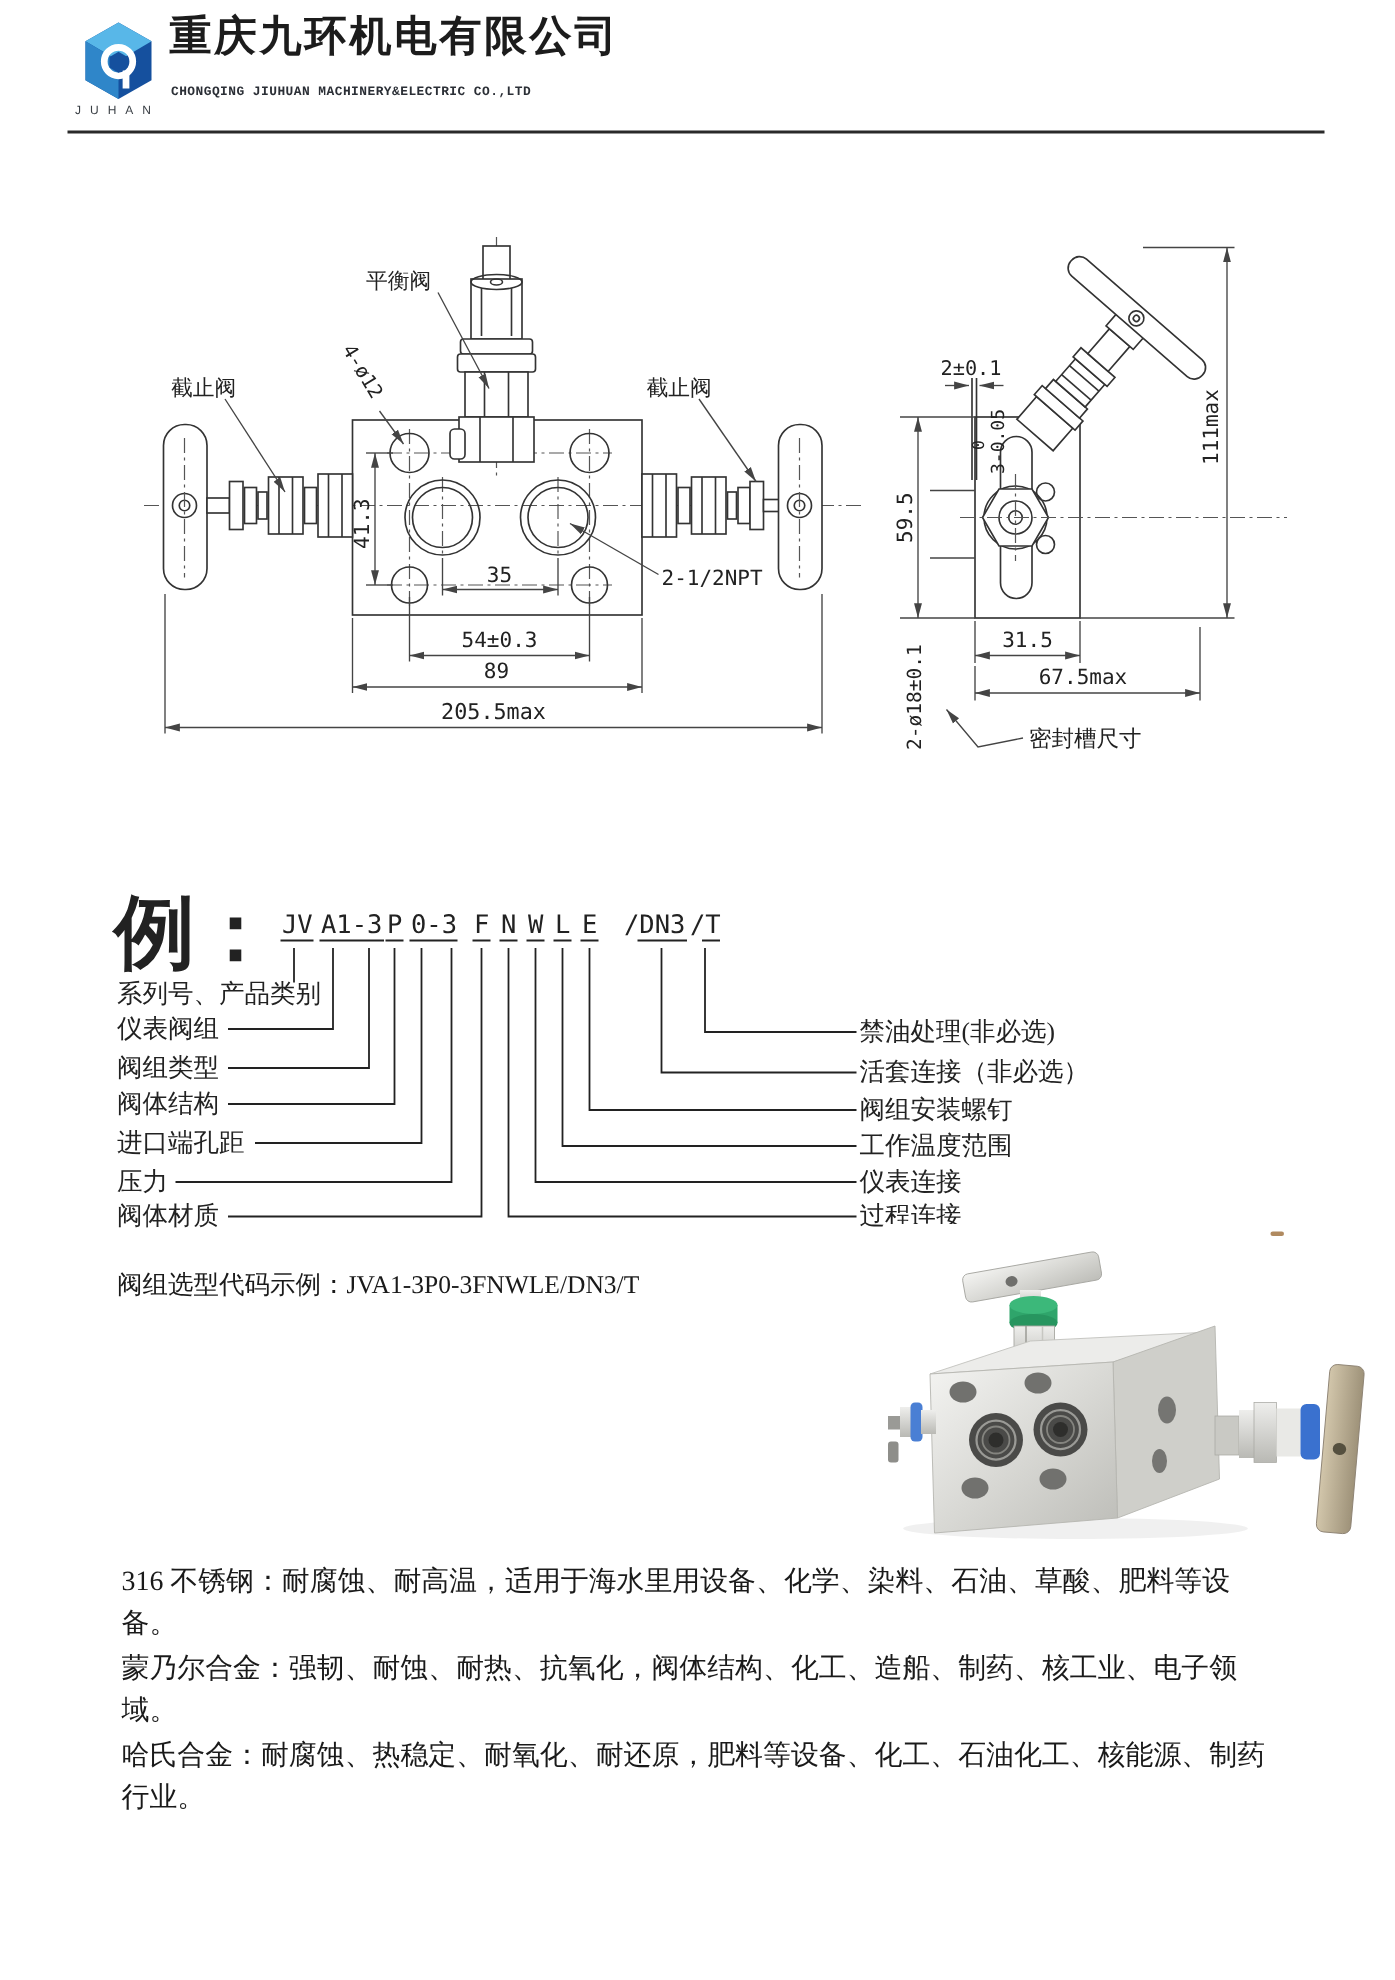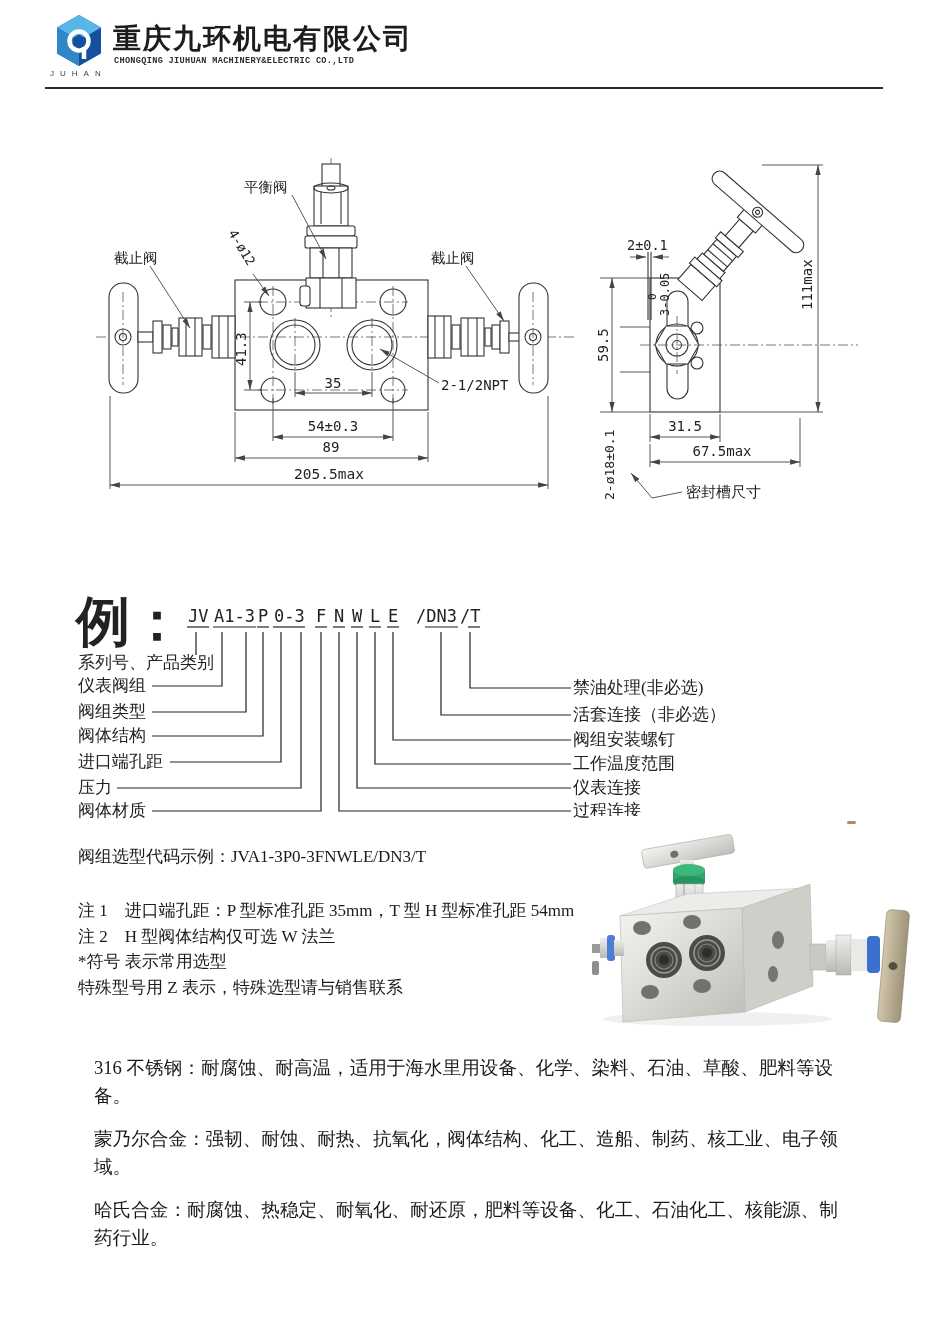--- a/index.html
+++ b/index.html
@@ -1,31 +1,31 @@
 <!DOCTYPE html>
 <html><head>
 <meta charset="utf-8">
 <style>
   html,body{margin:0;padding:0;background:#888;}
   .page{position:relative;width:930px;height:1320px;background:#ffffff;margin:0 auto;overflow:hidden;
         font-family:"Liberation Serif","DejaVu Serif",serif;color:#1a1a1a;}
   .abs{position:absolute;}
   
-  .company-zh{left:113px;top:20px;font-size:28px;font-weight:700;letter-spacing:2px;
+  .company-zh{left:113px;top:5px;font-size:28px;font-weight:700;letter-spacing:2px;
               font-family:"Liberation Sans","DejaVu Sans",sans-serif;color:#1c1c1c;}
   .company-en{left:114px;top:56px;font-size:8.6px;font-weight:700;letter-spacing:.3px;
               font-family:Liberation Mono, monospace;color:#2b2f36;}
   .logo-word{left:50px;top:69px;font-size:8px;letter-spacing:6px;color:#3a3f45;
              font-family:"Liberation Sans","DejaVu Sans",sans-serif;text-align:right;}
   .header-rule{left:45px;top:87px;width:838px;height:2px;background:#2a2a2a;}
   
   .code-line{left:78px;top:845px;font-size:17px;text-align:right;}
   .notes{left:78px;top:898px;font-size:17px;line-height:25.5px;}
   .materials{left:78px;top:1038px;width:778px;font-size:18.6px;line-height:27.5px;}
-  .materials p{margin:16px;}
+  .materials p{margin:3px;}
   svg text{font-family:"DejaVu Sans Mono","Liberation Mono",monospace;fill:#222;}
   svg text.cjk{font-family:"Liberation Serif","DejaVu Serif",serif;}
   .thin{stroke:#444;stroke-width:0.9;fill:none;}
   .draw{stroke:#333;stroke-width:1.1;fill:none;}
   .drawf{stroke:#333;stroke-width:1.1;fill:#fff;}
   .cl{stroke:#555;stroke-width:0.8;fill:none;stroke-dasharray:10 3 2 3;}
 </style>
 </head>
 <body>
 
@@ -305,26 +305,20 @@
       <text class="cjk" x="573" y="693">禁油处理(非必选)</text>
       <text class="cjk" x="573" y="720">活套连接（非必选）</text>
       <text class="cjk" x="573" y="745">阀组安装螺钉</text>
       <text class="cjk" x="573" y="769">工作温度范围</text>
       <text class="cjk" x="573" y="793">仪表连接</text>
       <text class="cjk" x="573" y="816">过程连接</text>
     </g>
   </svg>
 
   <div class="abs code-line">阀组选型代码示例：JVA1-3P0-3FNWLE/DN3/T</div>
-  <div class="abs notes">
-    <div>注 1　进口端孔距：P 型标准孔距 35mm，T 型 H 型标准孔距 54mm</div>
-    <div>注 2　H 型阀体结构仅可选 W 法兰</div>
-    <div>*符号 表示常用选型</div>
-    <div>特殊型号用 Z 表示，特殊选型请与销售联系</div>
-  </div>
 
   <svg class="abs" style="left:592px;top:816px" width="336" height="214" viewBox="0 0 336 214">
     <defs>
       <linearGradient id="steel" x1="0" y1="0" x2="1" y2="1">
         <stop offset="0" stop-color="#f4f4f2"></stop>
           <stop offset="0.5" stop-color="#d9d9d5"></stop>
           <stop offset="1" stop-color="#bdbdb8"></stop>
       </linearGradient>
       <linearGradient id="steelv" x1="0" y1="0" x2="0" y2="1">
         <stop offset="0" stop-color="#eeeeec"></stop>

